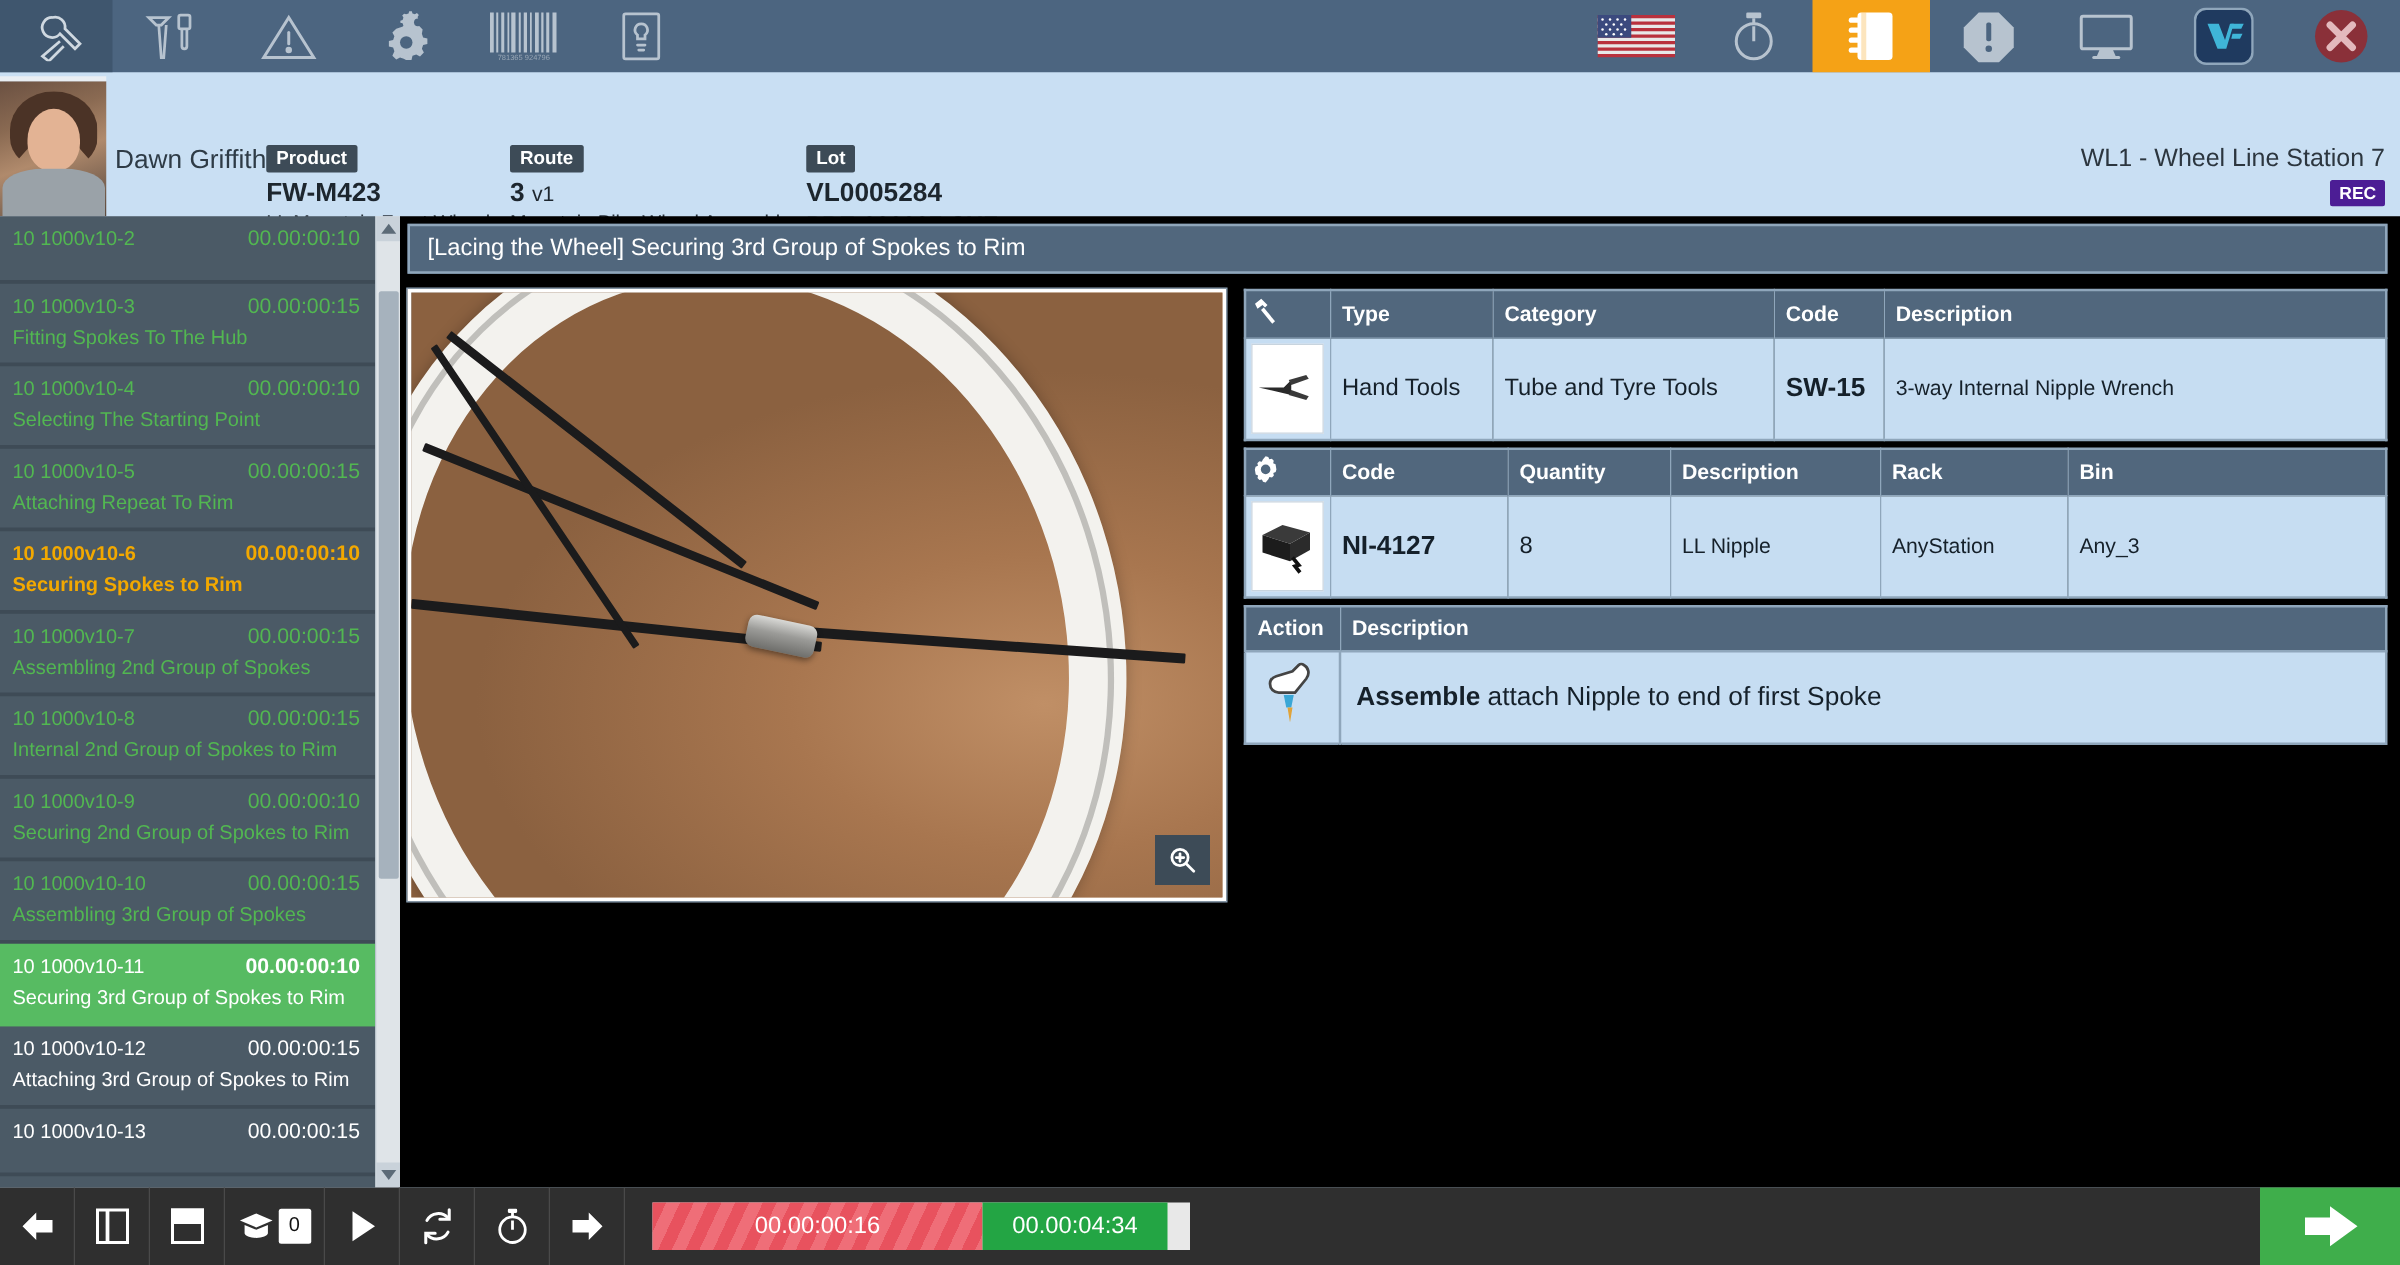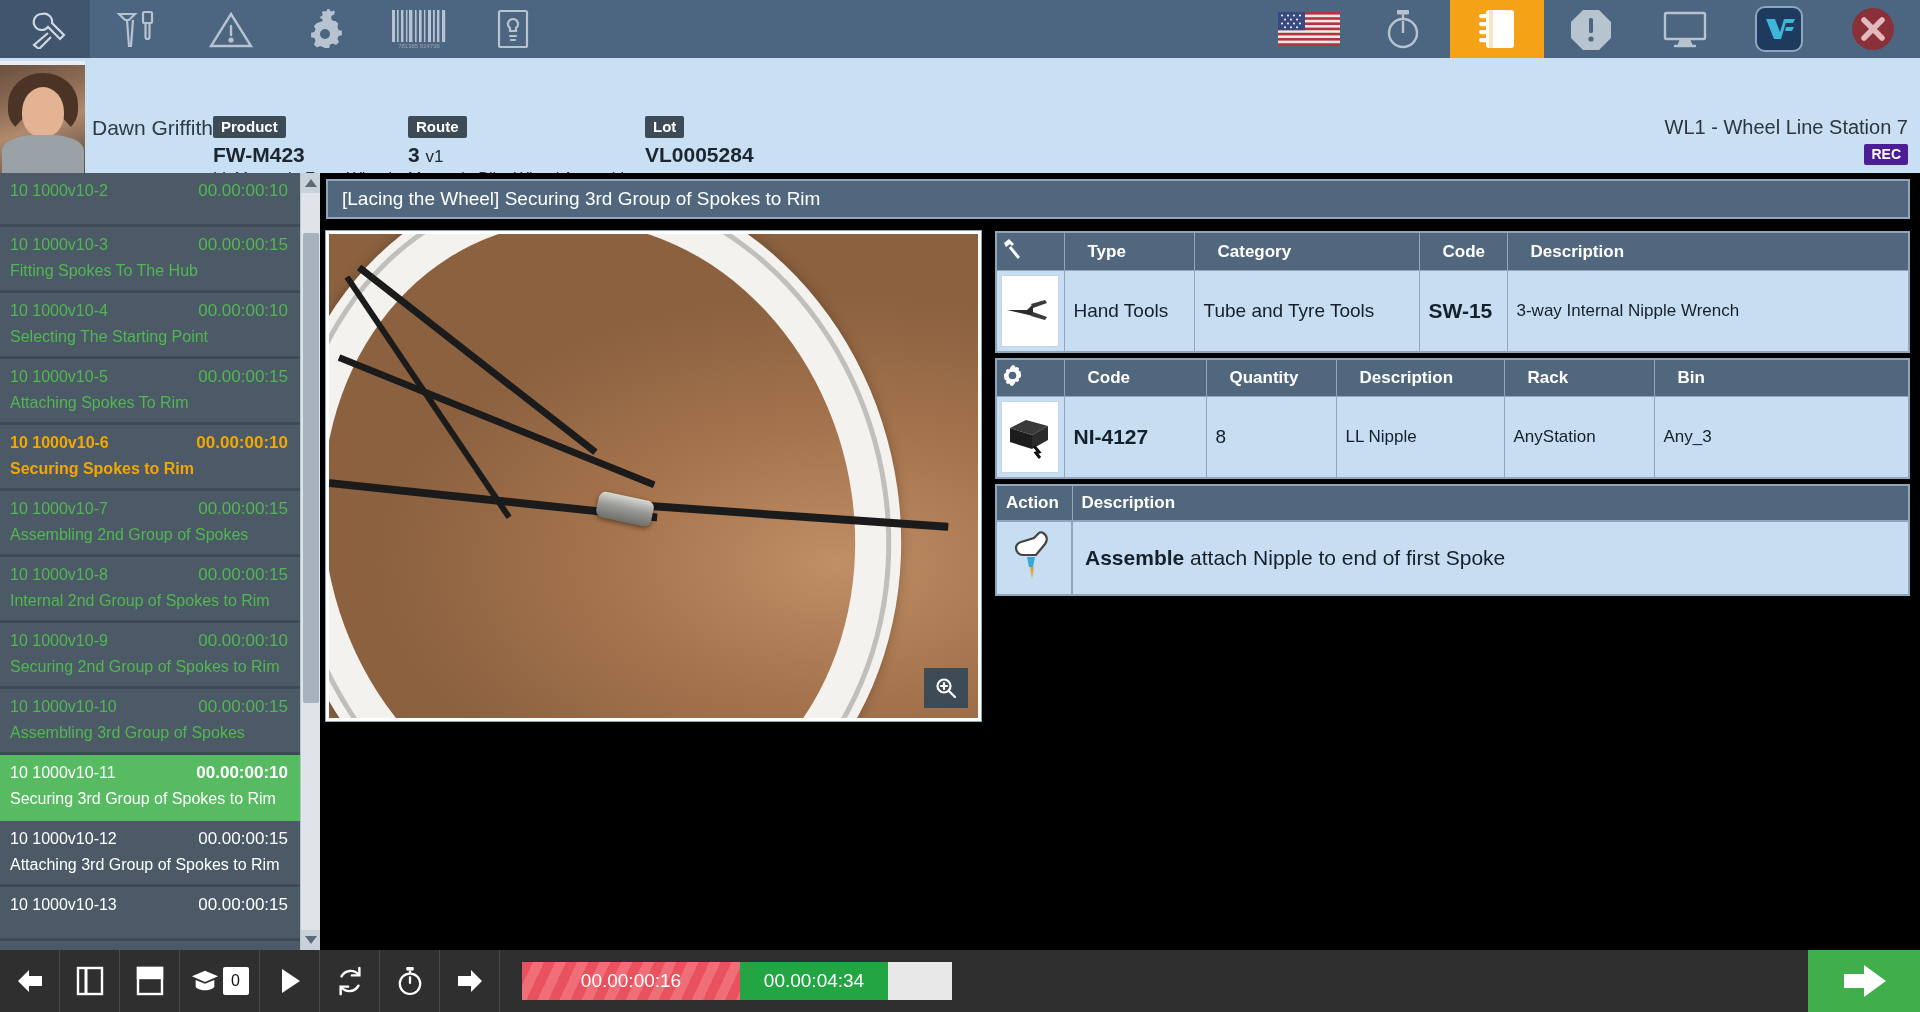--- a/index.html
+++ b/index.html
@@ -186,21 +186,21 @@
     background: #3d4b57; color: #fff;
     display: flex; align-items: center; justify-content: center;
   }
 
   
   .tables { flex: 1; min-width: 0; }
   table { border-collapse: collapse; width: 100%; table-layout: fixed; }
   .tbl { margin-bottom: 5px; border: 2px solid #8fa6bb; }
   .tbl th {
     background: #51677d; color: #fff; font-size: 17px; font-weight: bold;
-    text-align: left; padding: 7px 23px; border-right: 1px solid #8fa6bb;
+    text-align: left; padding: 7px 9px; border-right: 1px solid #8fa6bb;
     height: 36px;
   }
   .tbl td {
     background: #c6ddf2; color: #15202a; font-size: 19px;
     padding: 6px 9px; border-right: 1px solid #8fa6bb; border-top: 1px solid #8fa6bb;
     vertical-align: middle;
   }
   .tbl td.small { font-size: 17px; }
   .tbl td.b { font-weight: bold; font-size: 21px; }
   .icon-cell { width: 68px; text-align: center; padding: 4px !important; }
@@ -236,21 +236,21 @@
   .badge-count {
     min-width: 26px; height: 28px; background: #fff; color: #111;
     font-size: 16px; display: flex; align-items: center; justify-content: center;
     margin-left: 4px; border-radius: 2px;
   }
   .timebar {
     display: flex; align-items: center; height: 38px; margin-left: 22px;
     width: 430px; background: #e8e8e8;
   }
   .t-red {
-    width: 218px; height: 38px; color: #fff; font-size: 19px;
+    width: 264px; height: 38px; color: #fff; font-size: 19px;
     display: flex; align-items: center; justify-content: center;
     background: repeating-linear-gradient(115deg, #e8525e 0 10px, #ef6e78 10px 20px);
   }
   .t-green {
     width: 148px; height: 38px; background: #23a544; color: #fff; font-size: 19px;
     display: flex; align-items: center; justify-content: center;
   }
   .next-btn {
     position: absolute; right: 0; bottom: 0; width: 112px; height: 62px;
     background: #3fae4b; display: flex; align-items: center; justify-content: center;
@@ -454,21 +454,21 @@
             <span class="step-code">10 1000v10-4</span>
             <span class="step-time">00.00:00:10</span>
           </div>
           <div class="step-desc">Selecting The Starting Point</div>
         </div>
         <div class="step done">
           <div class="step-top">
             <span class="step-code">10 1000v10-5</span>
             <span class="step-time">00.00:00:15</span>
           </div>
-          <div class="step-desc">Attaching Spokes To Rim</div>
+          <div class="step-desc">Attaching Repeat To Rim</div>
         </div>
         <div class="step current">
           <div class="step-top">
             <span class="step-code">10 1000v10-6</span>
             <span class="step-time">00.00:00:10</span>
           </div>
           <div class="step-desc">Securing Spokes to Rim</div>
         </div>
         <div class="step done">
           <div class="step-top">

